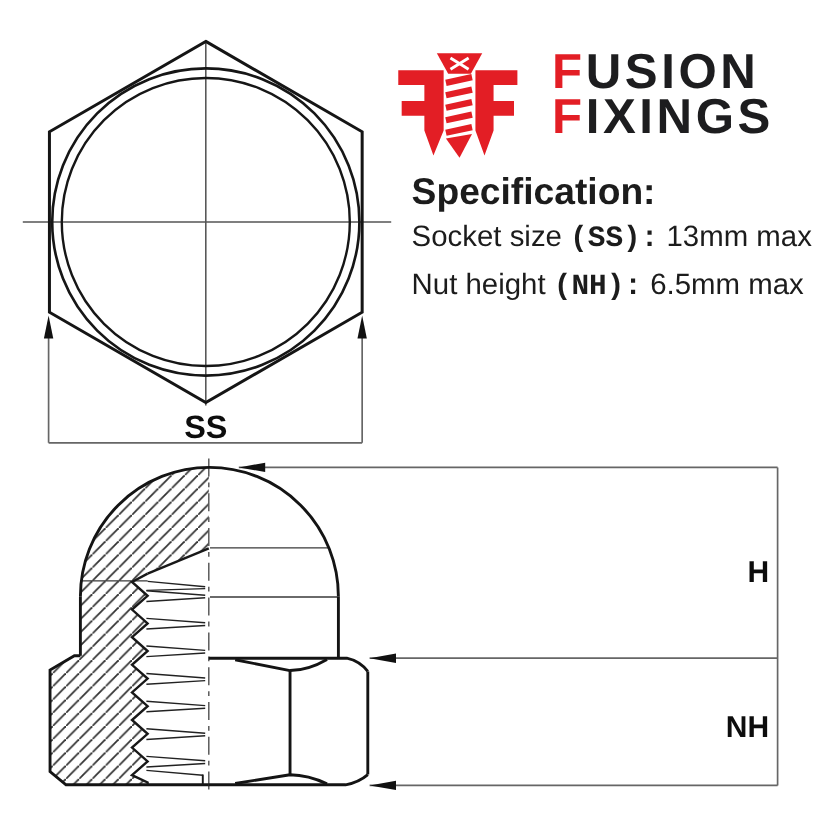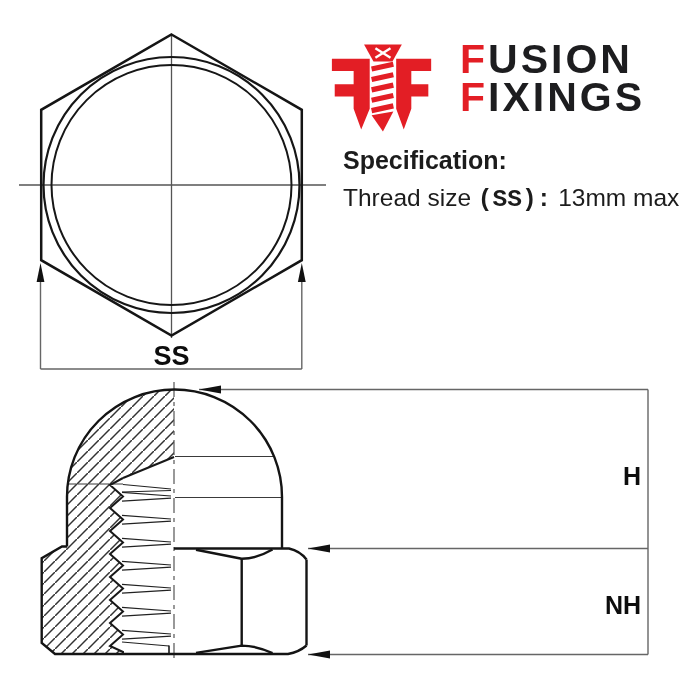--- a/index.html
+++ b/index.html
@@ -8,21 +8,21 @@
   svg{display:block;}
   #top-view{position:absolute;left:0;top:0;}
   #side-view{position:absolute;left:0;top:378px;}
   #brand{position:absolute;left:330px;top:36px;width:370px;height:100px;}
   #brand-mark{position:absolute;left:0;top:2px;}
   #brand-text{position:absolute;left:106px;top:4px;font-weight:bold;font-size:41px;
               line-height:38px;letter-spacing:3px;color:#1d1d1f;white-space:nowrap;margin-left:24px;}
   #brand-text .red{color:#e31e25;}
   #spec{position:absolute;left:343px;top:141px;width:356px;font-size:24.5px;line-height:38px;
         color:#1c1c1c;white-space:nowrap;}
-  #spec .head{font-weight:bold;font-size:25px;}
+  #spec .head{font-weight:bold;font-size:31px;}
   #spec .b{font-weight:bold;font-family:Liberation Mono, monospace;}
   .dimtext{font-weight:bold;fill:#0d0d0d;}
 </style>
 </head>
 <body>
 
 <div id="canvas">
 
   <svg id="top-view" width="340" height="380" viewBox="0 0 340 380">
 
@@ -66,21 +66,22 @@
       </g>
     </svg>
     <div id="brand-text">
       <div><span class="red">F</span><span>USION</span></div>
       <div><span class="red">F</span><span>IXINGS</span></div>
     </div>
   </div>
 
   <div id="spec">
     <div class="head">Specification:</div>
-    <div><span>Thread size </span><span class="b">(SS):</span><span> 13mm max</span></div>
+    <div><span>Socket size </span><span class="b">(SS):</span><span> 13mm max</span></div>
+    <div><span>Nut height </span><span class="b">(NH):</span><span> 6.5mm max</span></div>
   </div>
 
   <svg id="side-view" width="700" height="300" viewBox="0 378 700 300">
     <defs>
       <pattern id="hatch" patternUnits="userSpaceOnUse" width="11" height="11">
         <path d="M-1,12 L12,-1" stroke="#333" stroke-width="1.5" fill="none"></path>
       </pattern>
     </defs>
 
     <path fill="url(#hatch)" stroke="none" d="M67,497 A107.5,107.5 0 0 1 174,389.5 L174,457 L123,478

